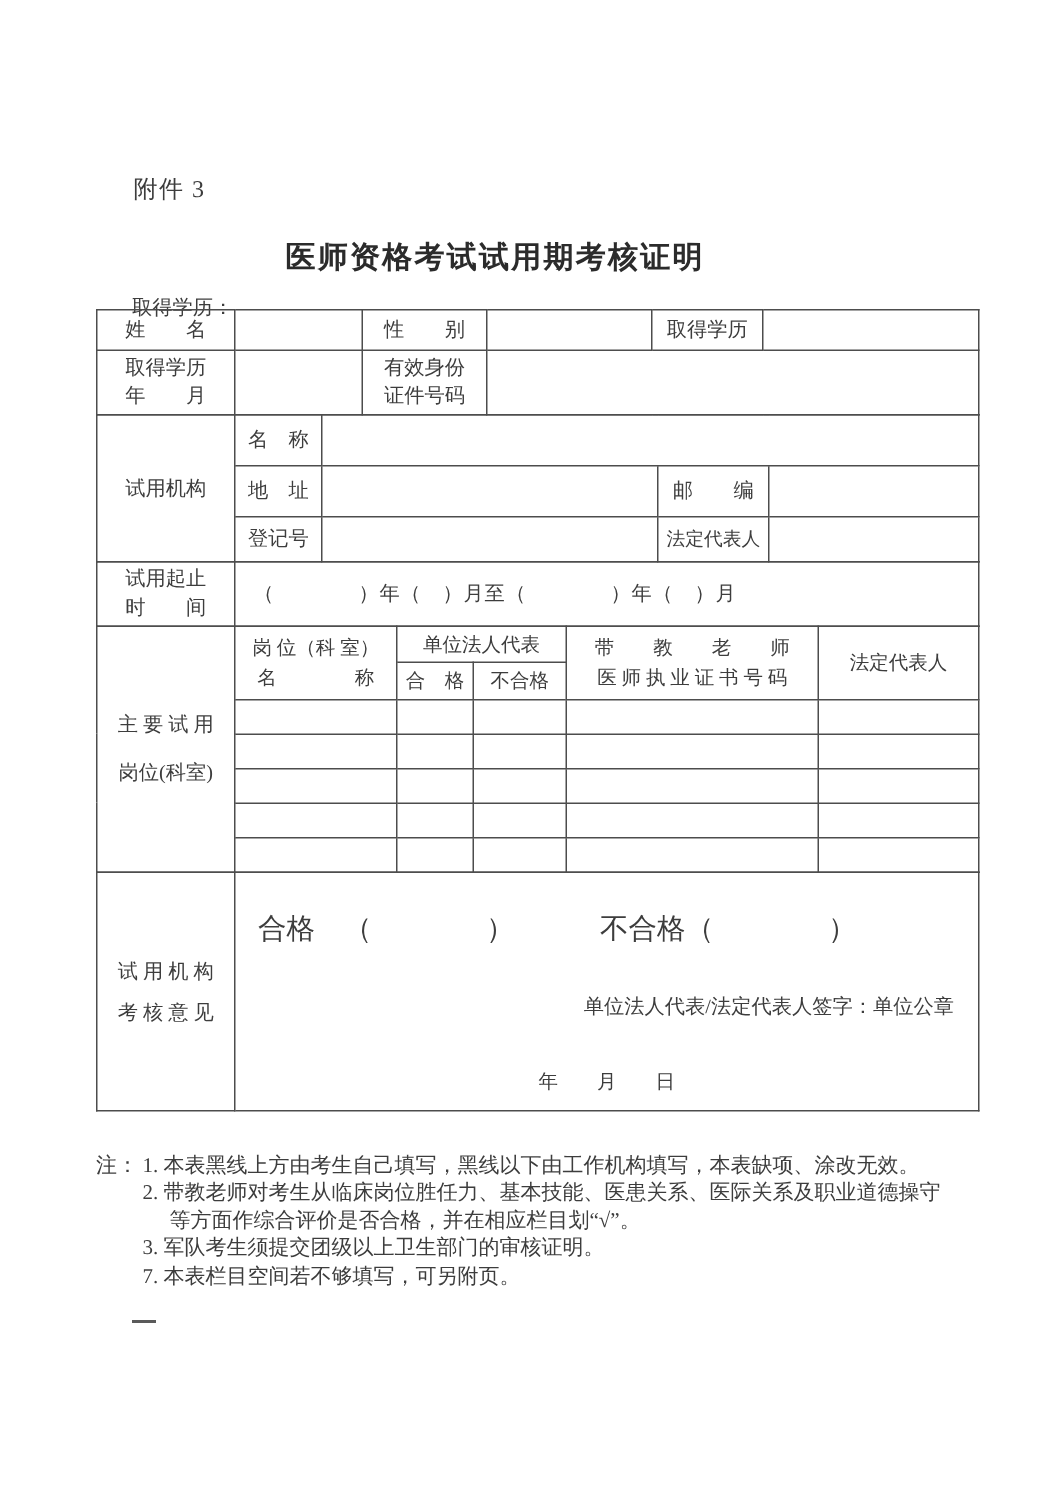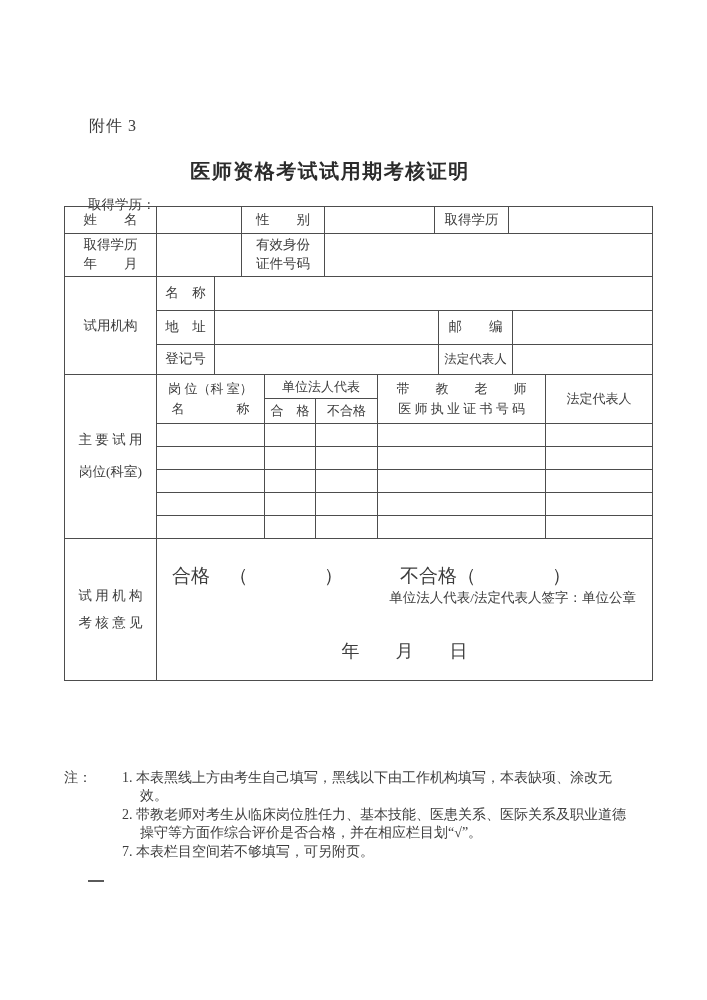--- a/index.html
+++ b/index.html
@@ -72,34 +72,34 @@
   .sec-c .side-label { line-height: 2.4; }
   .hdr { white-space: pre-line; line-height: 1.5; font-size: 13px; }
   .period-val {
     text-align: left;
     padding-left: 12px;
     letter-spacing: 0.5px;
   }
   .assess-cell { padding: 0; vertical-align: top; }
   .assess-inner { width: 100%; height: 100%; padding: 24px 0 10px 0; }
   .assess-line1 { text-align: left; padding-left: 15px; font-size: 19px; }
-  .assess-line2 { text-align: right; padding-right: 16px; font-size: 13.5px; }
-  .assess-line3 { text-align: center; margin-top: 32px; font-size: 18px; }
+  .assess-line2 { text-align: right; padding-right: 16px; margin-top: 30px; font-size: 13.5px; }
+  .assess-line3 { text-align: center; margin-top: 32px; font-size: 13px; }
   .notes {
     position: absolute;
     left: 64px;
     top: 769px;
     width: 590px;
     display: flex;
     font-size: 14px;
     line-height: 1.32;
   }
   .notes-label { flex: 0 0 31px; }
   .note-items { max-width: 533px; }
-  .note-item { text-indent: -18px; padding-left: 18px; margin-left: 27px; }
+  .note-item { text-indent: -18px; padding-left: 18px; }
   .page-dash {
     position: absolute;
     left: 88px;
     top: 880px;
     width: 16px;
     height: 2px;
     background: #5a5a5a;
   }
 </style>
 </head>
@@ -164,20 +164,33 @@
       </tr>
       <tr style="height:30px">
         <td class="lbl">登记号</td>
         <td></td>
         <td class="lbl" style="font-size:12.5px">法定代表人</td>
         <td></td>
       </tr>
     </tbody>
       </table>
 
+    <table class="sec-b4">
+      <colgroup>
+          <col style="width:92px">
+          <col style="width:496px">
+        </colgroup>
+      <tbody>
+          <tr style="height:36px">
+        <td class="lbl">试用起止
+时　　间</td>
+        <td class="period-val">（　　　　）年（　）月至（　　　　）年（　）月</td>
+      </tr>
+    </tbody>
+      </table>
 
     <table class="sec-c">
       <colgroup>
         <col style="width:92px">
           <col style="width:108px">
           <col style="width:51px">
         <col style="width:62px">
           <col style="width:168px">
           <col style="width:107px">
       </colgroup>
@@ -254,19 +267,20 @@
     </tbody>
       </table>
 
   </div>
 
   <div class="notes">
     <div class="notes-label">注：</div>
     <div class="note-items">
       <div class="note-item">1. 本表黑线上方由考生自己填写，黑线以下由工作机构填写，本表缺项、涂改无效。</div>
       <div class="note-item">2. 带教老师对考生从临床岗位胜任力、基本技能、医患关系、医际关系及职业道德操守等方面作综合评价是否合格，并在相应栏目划“√”。</div>
+      <div class="note-item">3. 军队考生须提交团级以上卫生部门的审核证明。</div>
       <div class="note-item">7. 本表栏目空间若不够填写，可另附页。</div>
     </div>
   </div>
 
   <div class="page-dash"></div>
 
 </div>
 
 </body></html>

